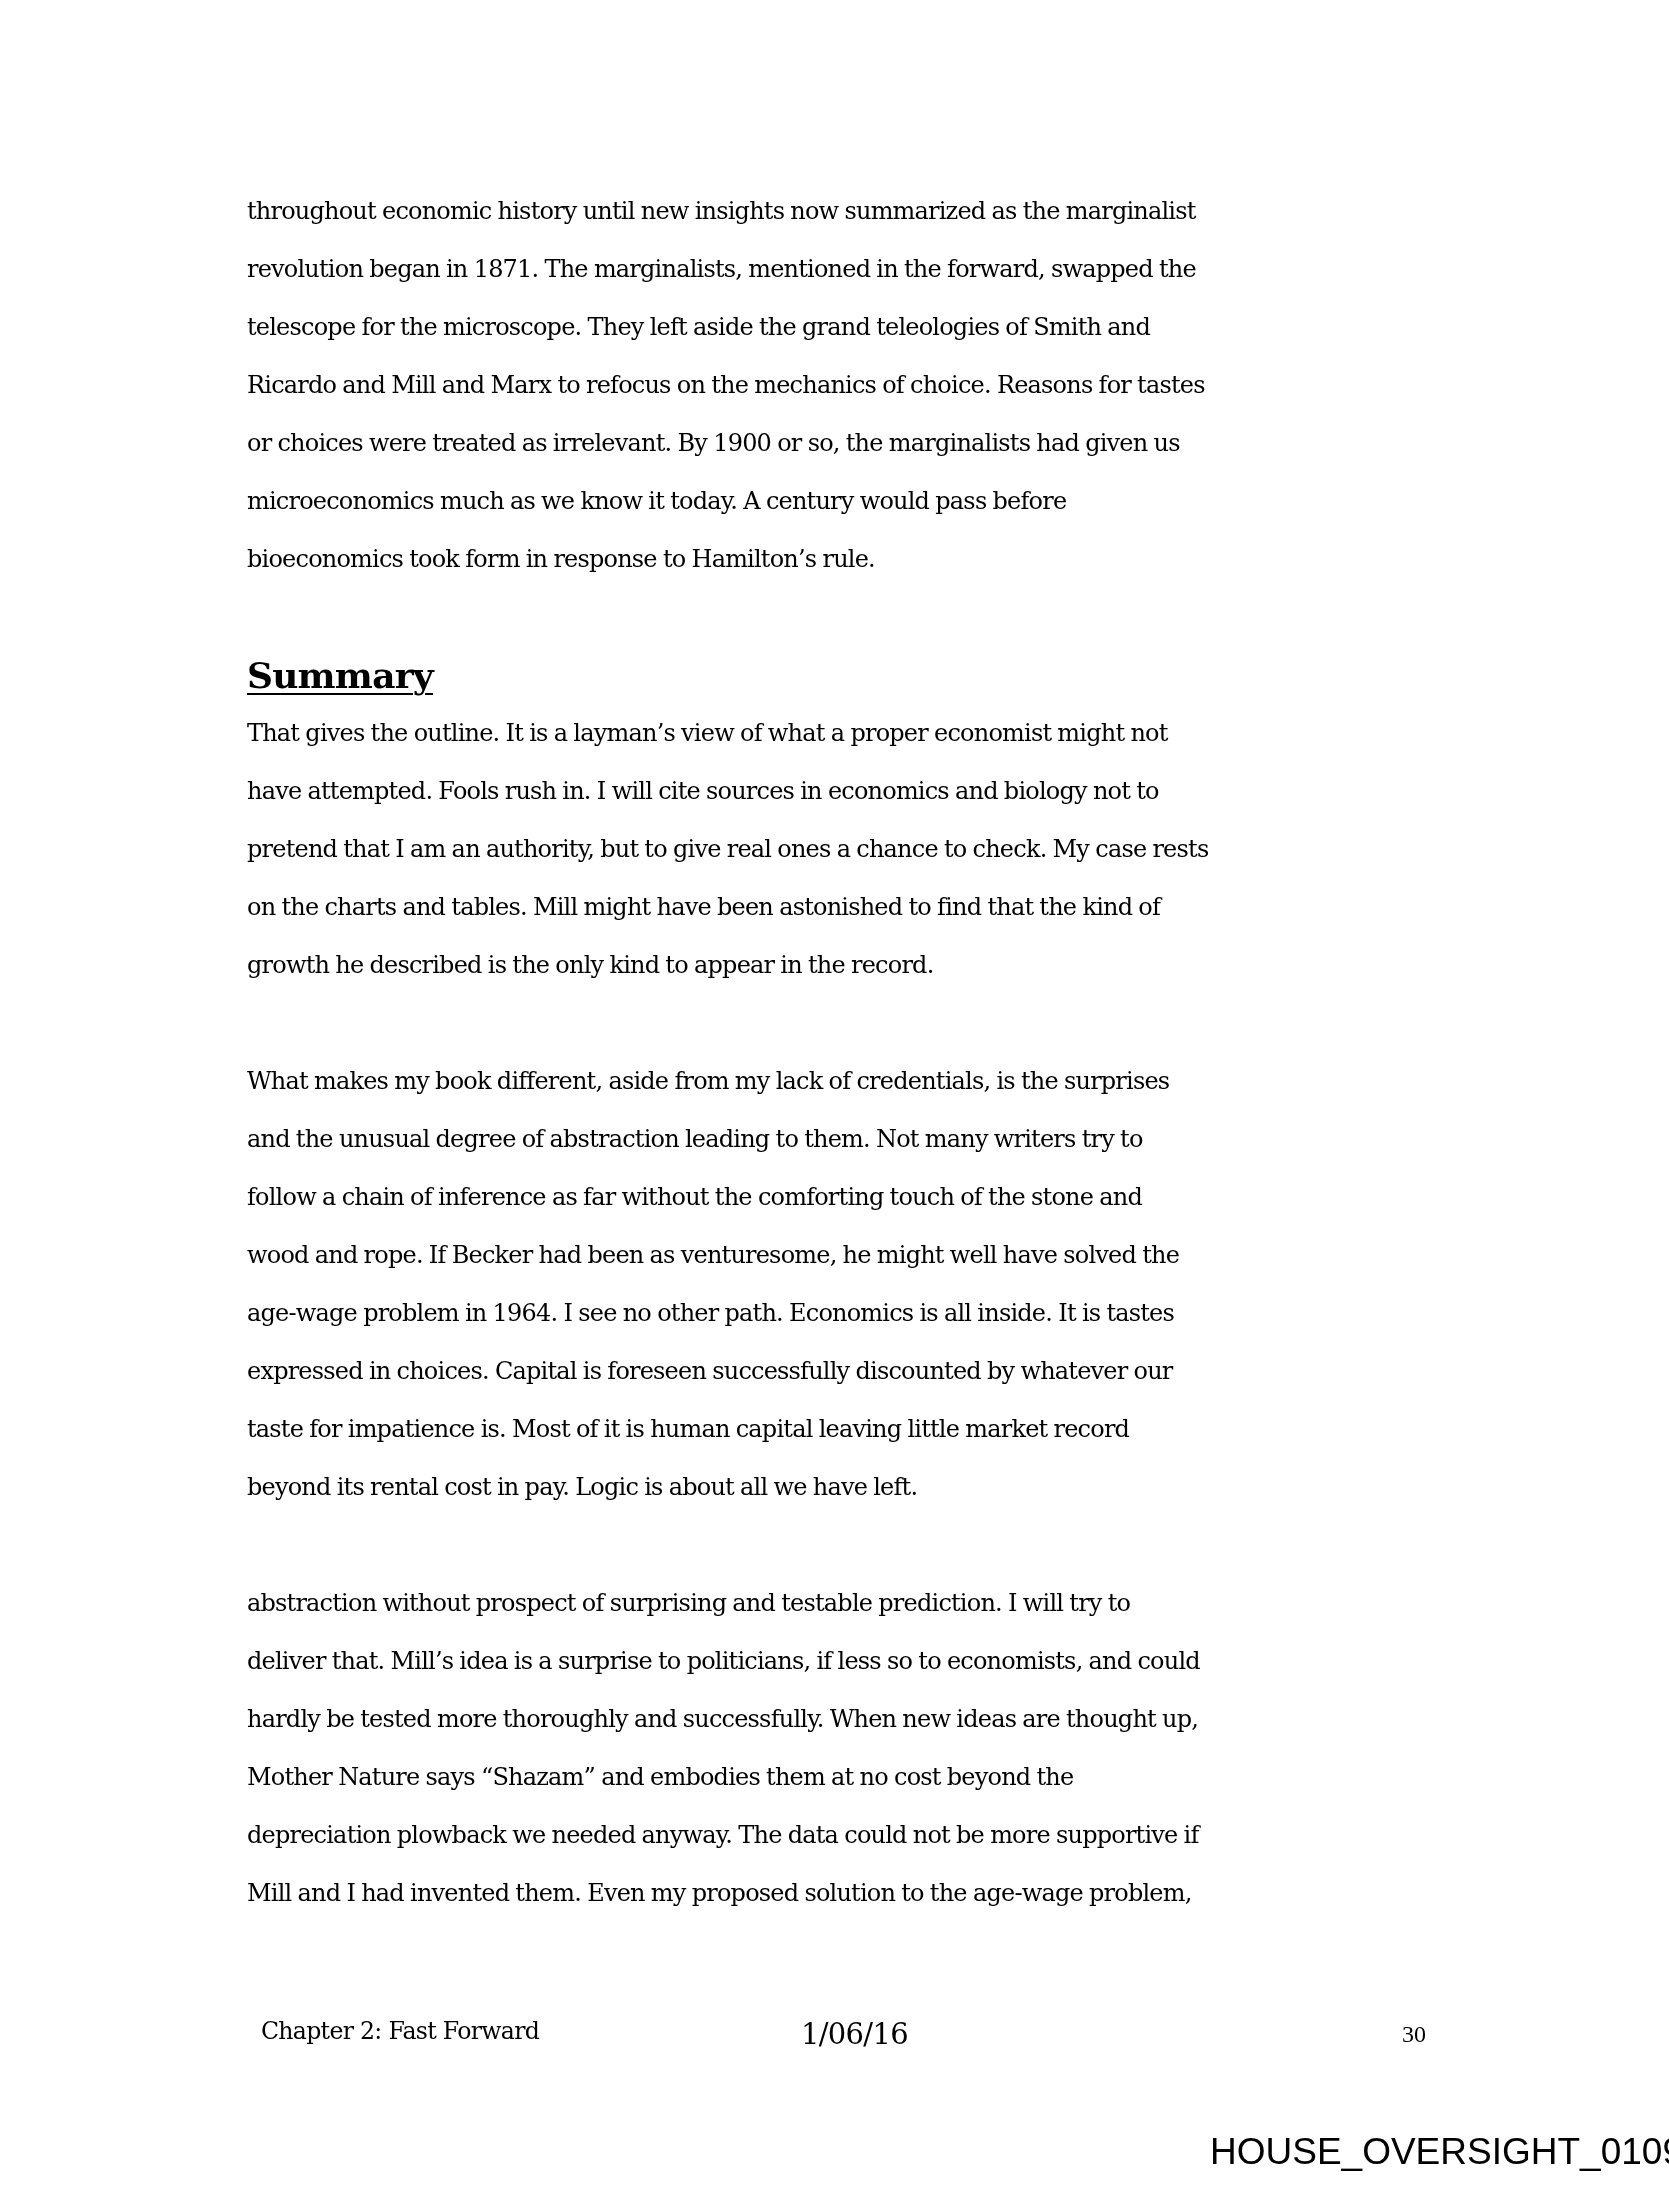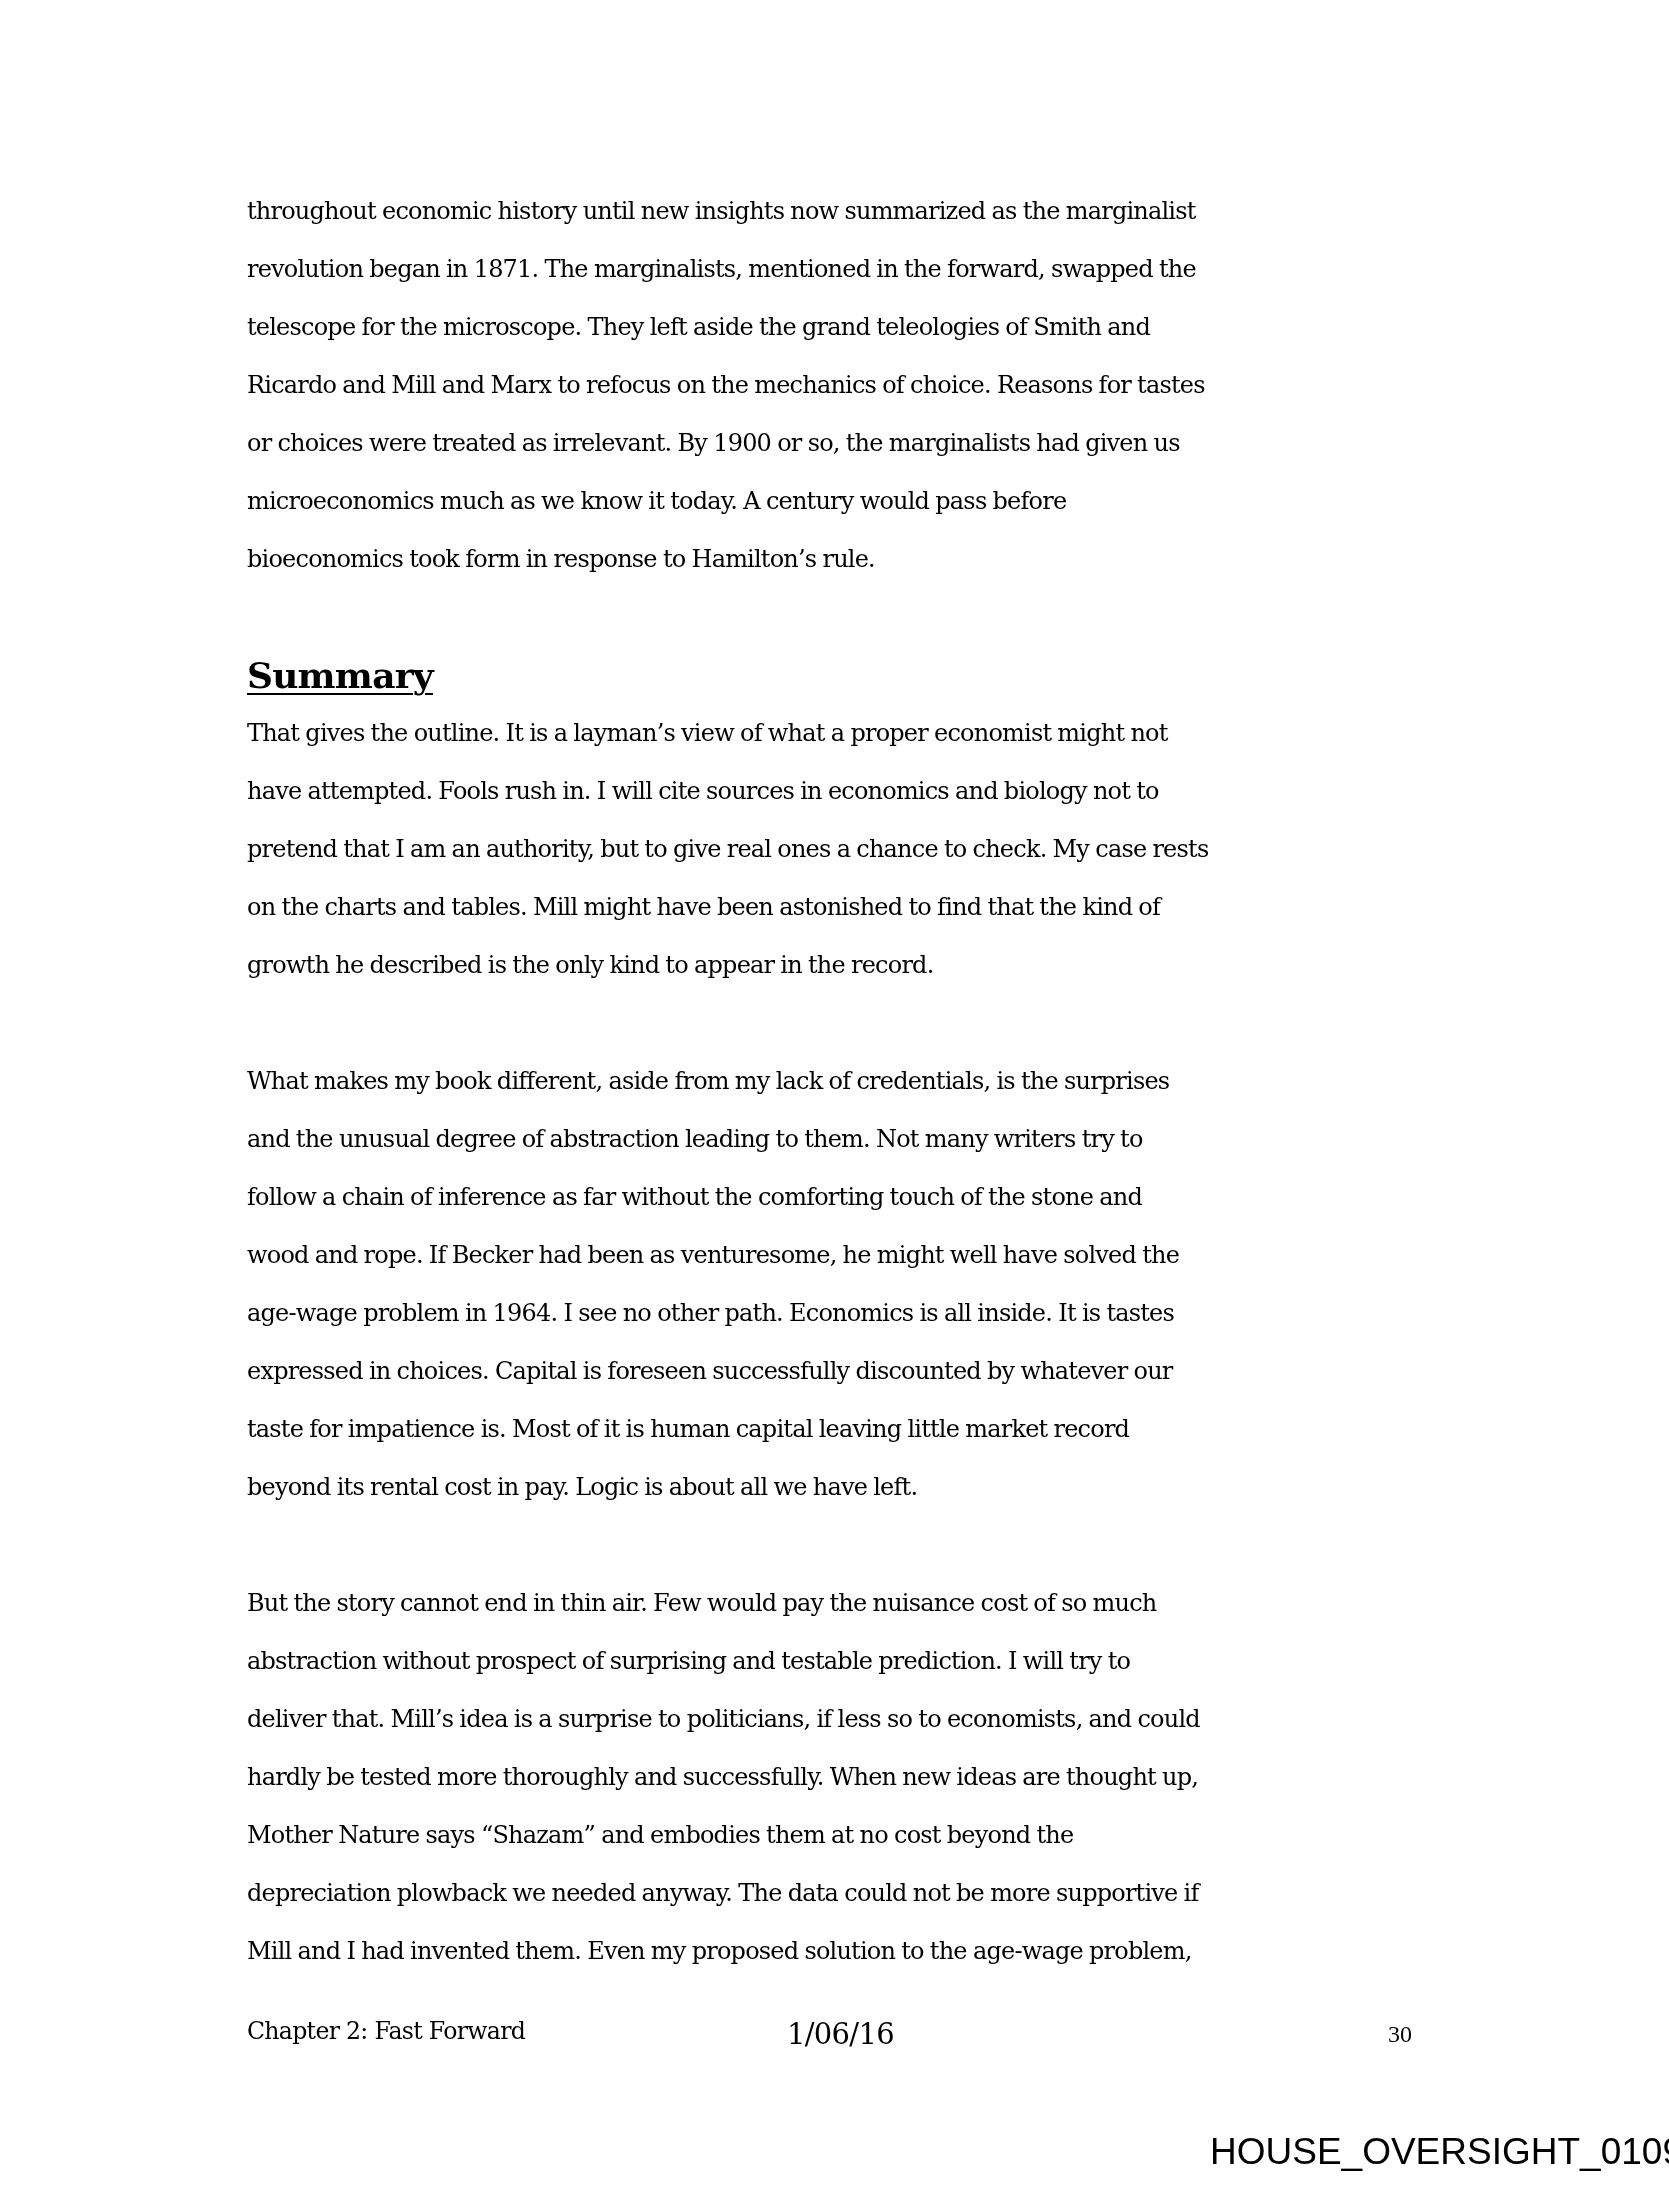--- a/index.html
+++ b/index.html
@@ -35,21 +35,21 @@
     .heading {
       margin: 0;
       font-weight: bold;
       text-decoration: underline;
       text-underline-offset: 5.2px;
       text-decoration-thickness: 2px;
     }
     .footer {
       position: absolute;
       top: 2010px;
-      left: 0;
+      left: 14px;
       width: 1547px;
       height: 52px;
       font-family: "DejaVu Serif", "Liberation Serif", serif;
     }
     .footer .chapter {
       position: absolute;
       left: 247px;
       top: 6.5px;
       font-size: 23.6px;
       letter-spacing: -0.7px;
@@ -108,21 +108,20 @@
       <span class="line">and the unusual degree of abstraction leading to them. Not many writers try to</span>
       <span class="line">follow a chain of inference as far without the comforting touch of the stone and</span>
       <span class="line">wood and rope. If Becker had been as venturesome, he might well have solved the</span>
       <span class="line">age-wage problem in 1964. I see no other path. Economics is all inside. It is tastes</span>
       <span class="line">expressed in choices. Capital is foreseen successfully discounted by whatever our</span>
       <span class="line">taste for impatience is. Most of it is human capital leaving little market record</span>
       <span class="line">beyond its rental cost in pay. Logic is about all we have left.</span>
     </p>
 
     <p class="para">
-      <span class="line">But the story cannot end in thin air. Few would pay the nuisance cost of so much</span>
       <span class="line">abstraction without prospect of surprising and testable prediction. I will try to</span>
       <span class="line">deliver that. Mill’s idea is a surprise to politicians, if less so to economists, and could</span>
       <span class="line">hardly be tested more thoroughly and successfully. When new ideas are thought up,</span>
       <span class="line">Mother Nature says “Shazam” and embodies them at no cost beyond the</span>
       <span class="line">depreciation plowback we needed anyway. The data could not be more supportive if</span>
       <span class="line">Mill and I had invented them. Even my proposed solution to the age-wage problem,</span>
     </p>
   </section>
 </main>
 

